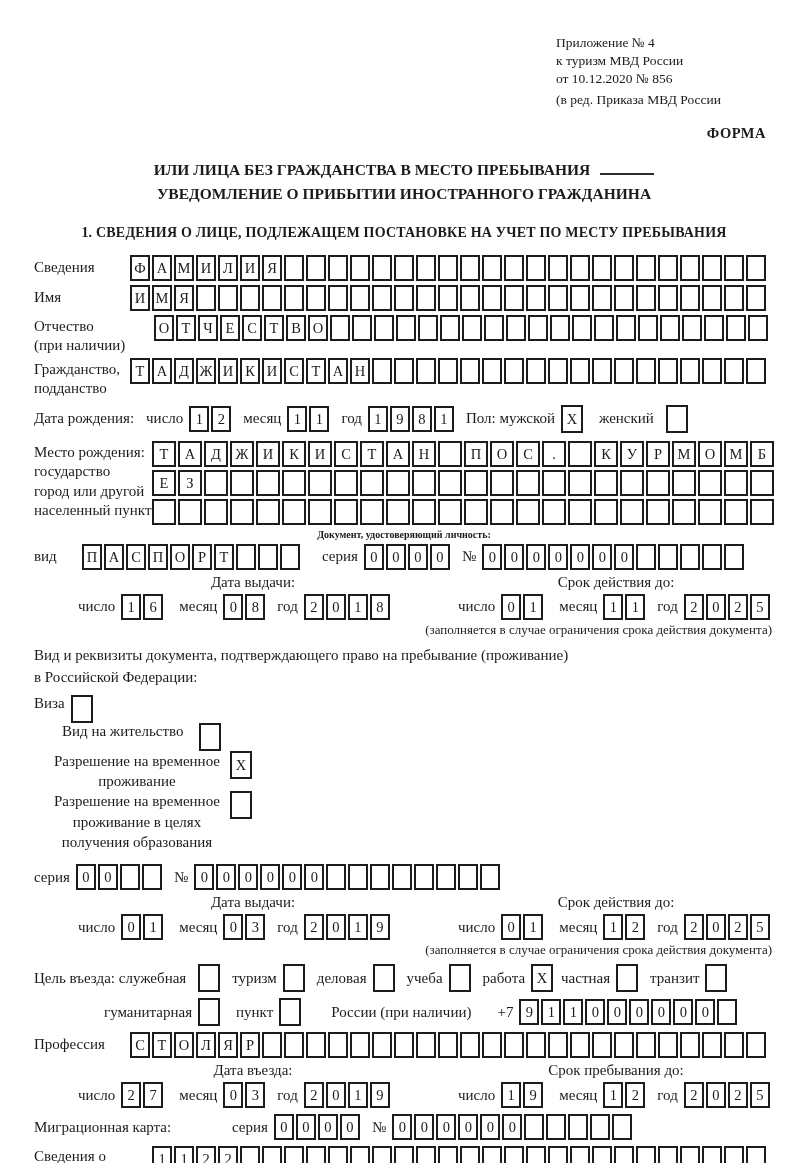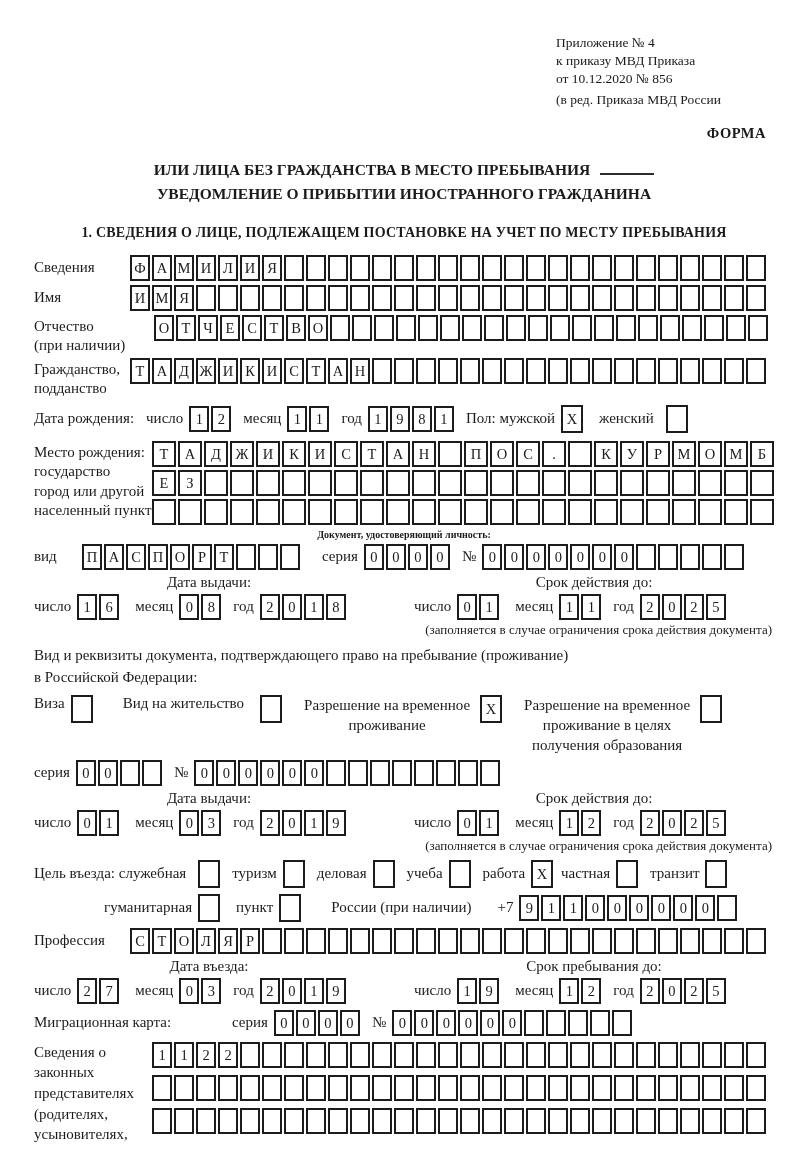--- a/index.html
+++ b/index.html
@@ -26,45 +26,45 @@
     margin-right:2px;text-align:center;font-size:14.5px;line-height:22px;background:#fff;
   }
   .wide .cell{width:20px;}
   .cb .cell{width:18px;height:24px;line-height:24px;}
   .inl{display:flex;align-items:center;}
   .lab{padding:0 6px 0 0;}
   .ml6{margin-left:6px;} .ml10{margin-left:10px;} .ml14{margin-left:14px;} .ml20{margin-left:20px;} .ml28{margin-left:28px;}
   .twoline{line-height:1.3;padding-top:2px;}
   
   .dates{display:flex;margin-top:4px;margin-bottom:2px;}
-  .dcol-l{width:350px;} .dcol-r{margin-left:30px;flex:1;}
+  .dcol-l{width:350px;margin-left:44px;} .dcol-r{margin-left:30px;flex:1;}
   .dhead{text-align:center;font-size:15px;margin-bottom:3px;}
   .drow{display:flex;align-items:center;}
   .note{font-size:13px;text-align:right;margin:2px 2px 6px 0;}
   .para{font-size:15px;line-height:1.5;margin-top:4px;}
   
-  .optrow{display:flex;align-items:flex-start;margin-top:6px;margin-bottom:4px;}
+  .optrow{display:flex;align-items:flex-start;margin-top:6px;margin-bottom:12px;flex-direction:column;}
   .opt{display:flex;align-items:flex-start;}
   .optlines{text-align:center;line-height:1.35;}
   .cb{flex:none;}
   .cbtop{margin-top:0px;}
   
   .reps{display:flex;margin-top:6px;}
   .replabels{width:118px;line-height:1.38;flex:none;}
   .repcells .frow{margin-bottom:7px;}
   .centerhead{text-align:center;font-weight:bold;font-size:10px;margin:4px 0 4px 0;}
 </style>
 </head>
 <body>
 
 <div class="page">
 
   <div class="hdr">
     <div>Приложение № 4</div>
-    <div>к приказу МВД Приказа</div>
+    <div>к туризм МВД России</div>
     <div>от 10.12.2020 № 856</div>
     <div class="gap"></div>
     <div>(в ред. Приказа МВД России</div>
   </div>
 
   <div class="forma">ФОРМА</div>
 
   <div class="title">
     <div><span>ИЛИ ЛИЦА БЕЗ ГРАЖДАНСТВА В МЕСТО ПРЕБЫВАНИЯ</span><span class="blank"></span></div>
     <div>УВЕДОМЛЕНИЕ О ПРИБЫТИИ ИНОСТРАННОГО ГРАЖДАНИНА</div>

